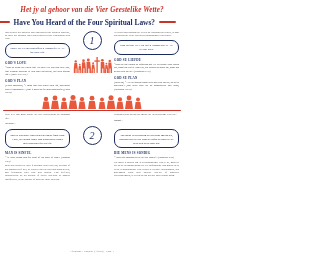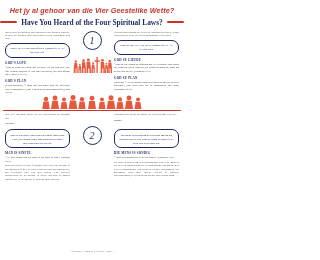--- a/index.html
+++ b/index.html
@@ -9,27 +9,27 @@
     font-family:"Liberation Serif",serif;
     color:#2b2b2b;
     overflow:hidden;
     position:relative;
   }
   .page{position:absolute;inset:0;}
 
   
   .hdr{padding:6px 8px 0 8px;text-align:center;}
   .hdr-af{
-    font-family:Liberation Sans, sans-serif;
+    font-family:Liberation Serif, serif;
     font-weight:bold;font-style:italic;
     color:#c8332a;font-size:7.2px;letter-spacing:.1px;
     line-height:9px;white-space:nowrap;
   }
   .hdr-row{
-    display:flex;align-items:center;justify-content:center;
+    display:flex;align-items:center;justify-content:flex-end;
     gap:4px;margin-top:2.5px;
   }
   .bar{height:2.6px;width:17px;background:#c8332a;border-radius:1px;flex:none;}
   .hdr-en{
     font-weight:bold;color:#1c2a5e;font-size:7.4px;
     line-height:9px;white-space:nowrap;
   }
 
   
   .cols{display:flex;padding:4px 5px 0 5px;gap:0;}

